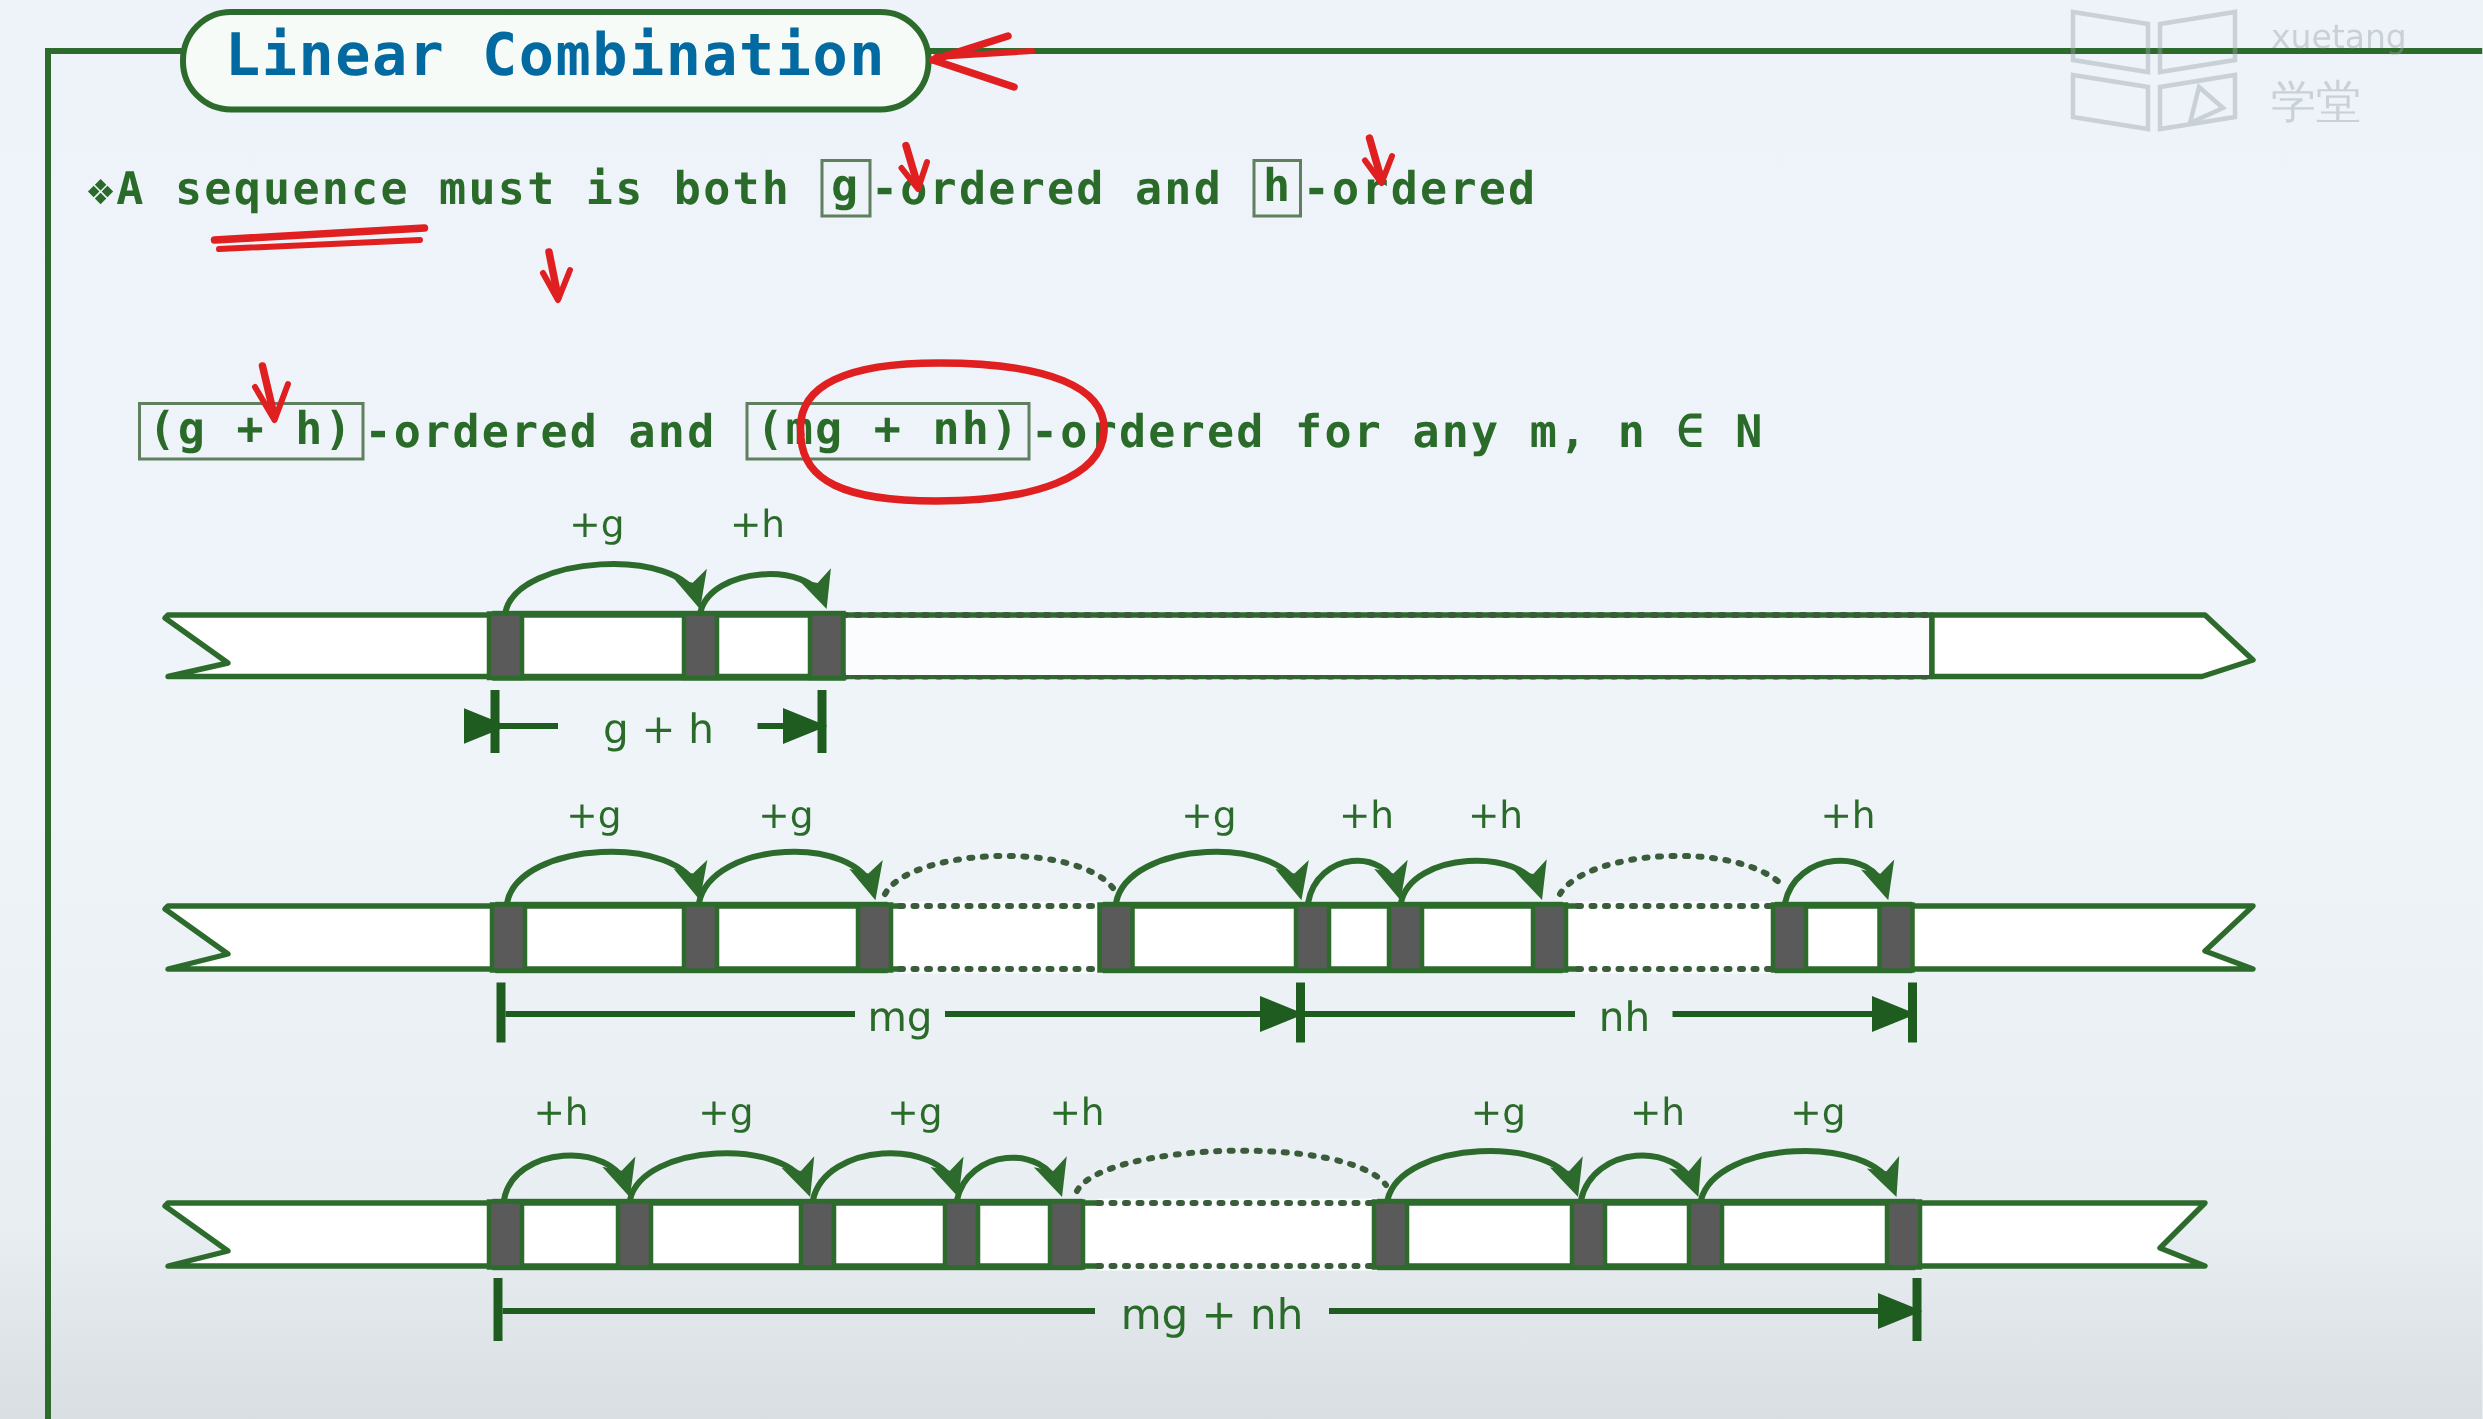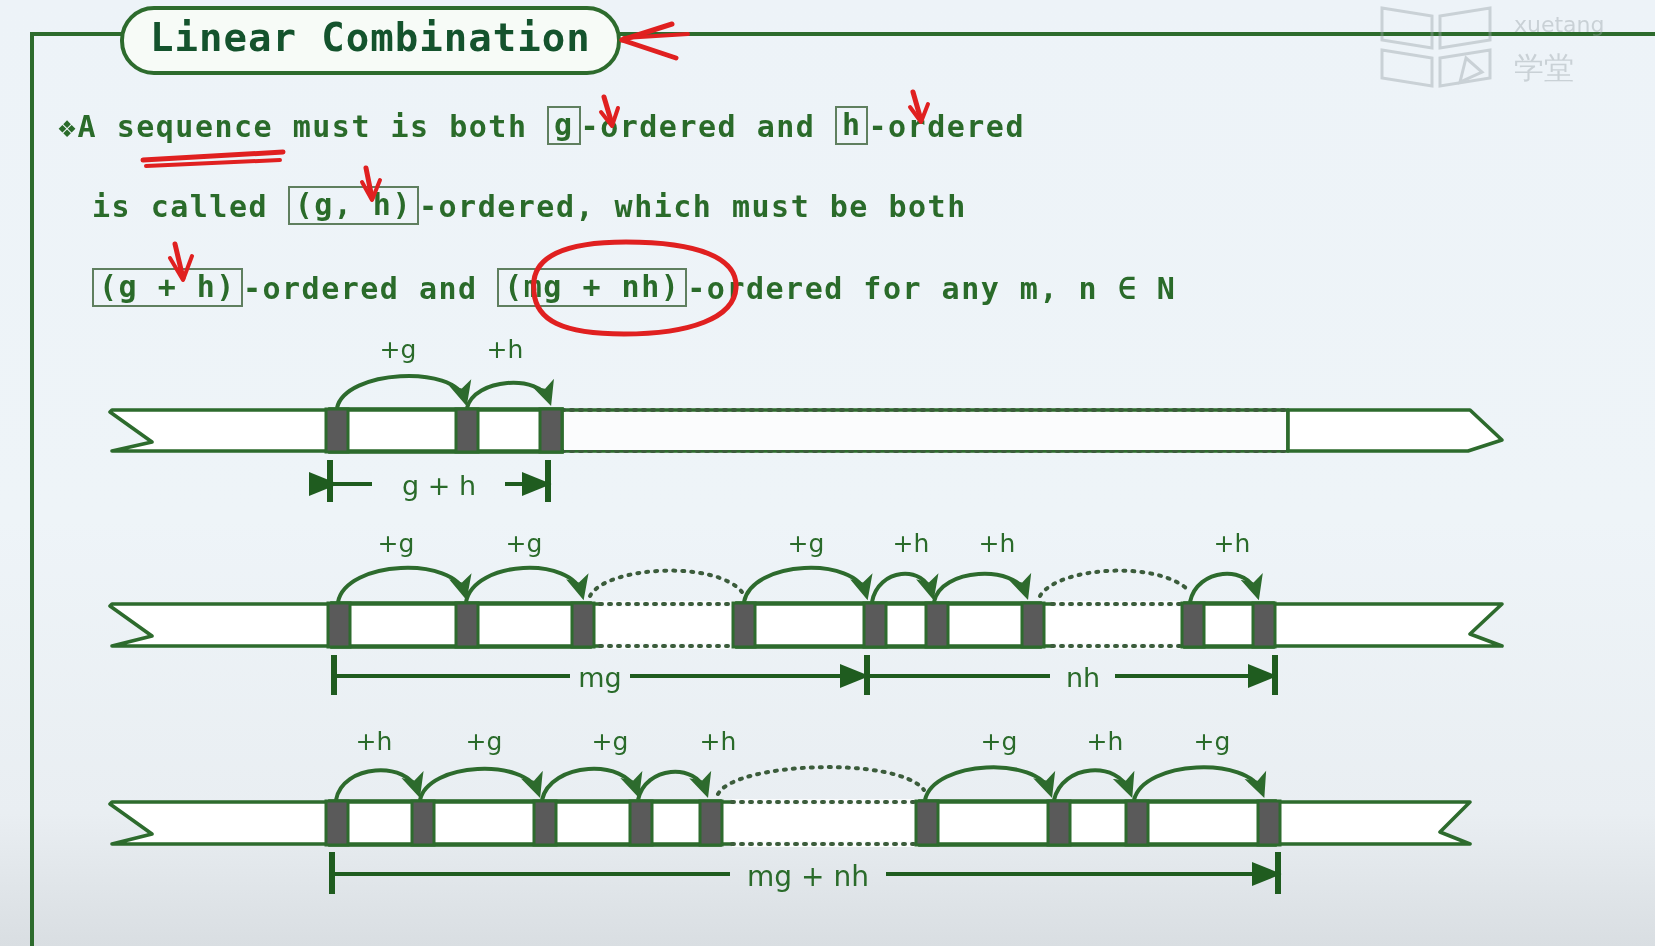--- a/index.html
+++ b/index.html
@@ -21,21 +21,21 @@
   .frame-top{
     position:absolute;left:30px;top:32px;height:4px;width:1625px;
     background:#2d6b2d;
   }
   
   .title-box{
     position:absolute;left:120px;top:6px;
     padding:4px 26px 8px 26px;
     border:4px solid #2d6b2d;border-radius:34px;
     background:#f7fbf7;
-    color:#14532d;
+    color:#0369a1;
     font-size:39px;letter-spacing:1px;font-weight:bold;
     line-height:1.25;
     z-index:4;
   }
   
   .bullet-line{
     position:absolute;color:#2a6b2a;font-size:30px;white-space:pre;
     font-weight:bold;letter-spacing:1.5px;
     z-index:3;
   }
@@ -70,21 +70,20 @@
     <text x="140" y="76" font-family="'DejaVu Sans',sans-serif" font-size="30" fill="#9aa3a8">学堂</text>
   </svg>
 
   <div class="frame-top"></div>
   <div class="frame-left"></div>
 
   <div class="title-box">Linear Combination</div>
 
   <div class="bullet-line l1"><span>❖</span><span>A sequence must is both </span><span class="boxed">g</span><span>-ordered and </span><span class="boxed">h</span><span>-ordered</span></div>
 
-  <div class="bullet-line l2"><span>is called </span><span class="boxed">(g, h)</span><span>-ordered, which must be both</span></div>
 
   <div class="bullet-line l3"><span class="boxed">(g + h)</span><span>-ordered and </span><span class="boxed">(mg + nh)</span><span>-ordered for any m, n ∈ N</span></div>
 
   <svg class="diagram" viewBox="0 0 1655 946">
     <defs>
       <marker id="ah" markerWidth="7" markerHeight="7" refX="4.6" refY="3.2" orient="auto">
         <path d="M0,0.3 L6.2,3.2 L0,6.1 L1.6,3.2 Z" fill="#2d6b2d"></path>
       </marker>
       <marker id="ahd" markerWidth="7" markerHeight="7" refX="4.6" refY="3.2" orient="auto">
         <path d="M0,0.3 L6.2,3.2 L0,6.1 L1.6,3.2 Z" fill="#3b5c3b"></path>

